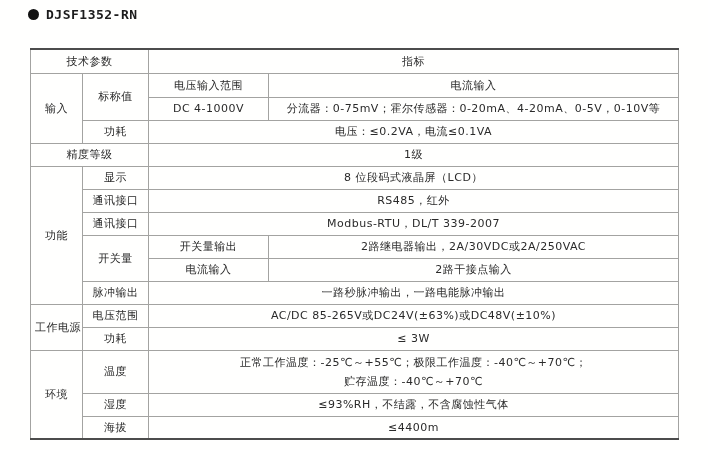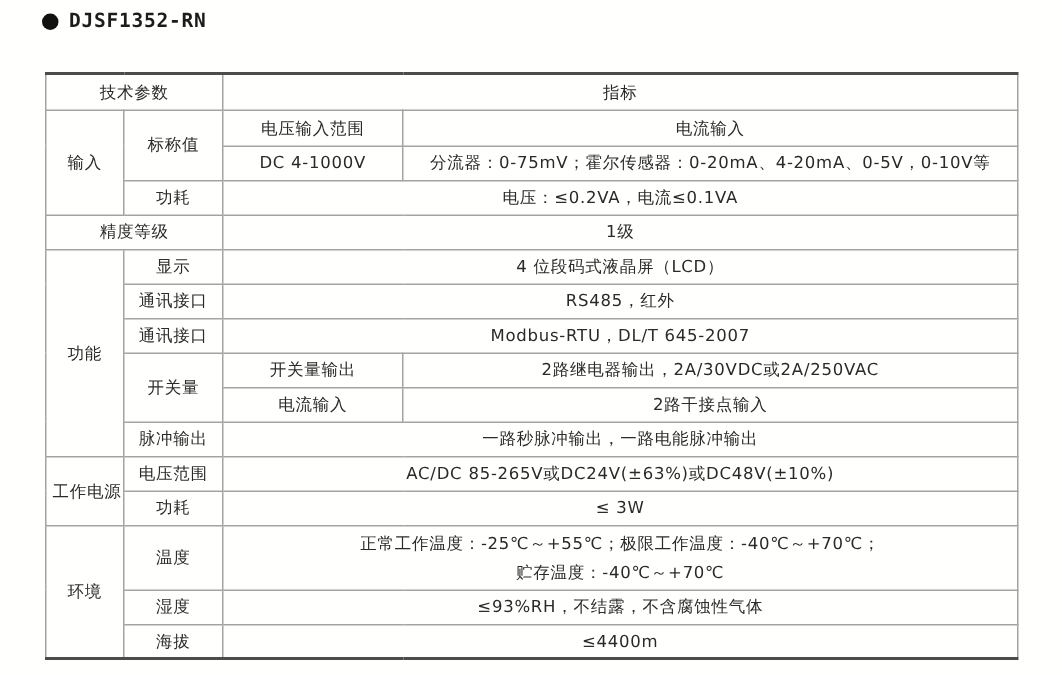--- a/index.html
+++ b/index.html
@@ -110,29 +110,29 @@
     </tr>
 
     <tr class="h23">
       <td colspan="2">精度等级</td>
       <td colspan="2" class="g">1级</td>
     </tr>
 
     <tr class="h23">
       <td rowspan="6">功能</td>
       <td>显示</td>
-      <td colspan="2">4 位段码式液晶屏（LCD）</td>
+      <td colspan="2">8 位段码式液晶屏（LCD）</td>
     </tr>
     <tr class="h23">
       <td>通讯接口</td>
       <td colspan="2" class="g">RS485，红外</td>
     </tr>
     <tr class="h23">
       <td>通讯接口</td>
-      <td colspan="2">Modbus-RTU，DL/T 645-2007</td>
+      <td colspan="2">Modbus-RTU，DL/T 339-2007</td>
     </tr>
     <tr class="h23">
       <td rowspan="2">开关量</td>
       <td class="g">开关量输出</td>
       <td class="g">2路继电器输出，2A/30VDC或2A/250VAC</td>
     </tr>
     <tr class="h23">
       <td>电流输入</td>
       <td>2路干接点输入</td>
     </tr>

